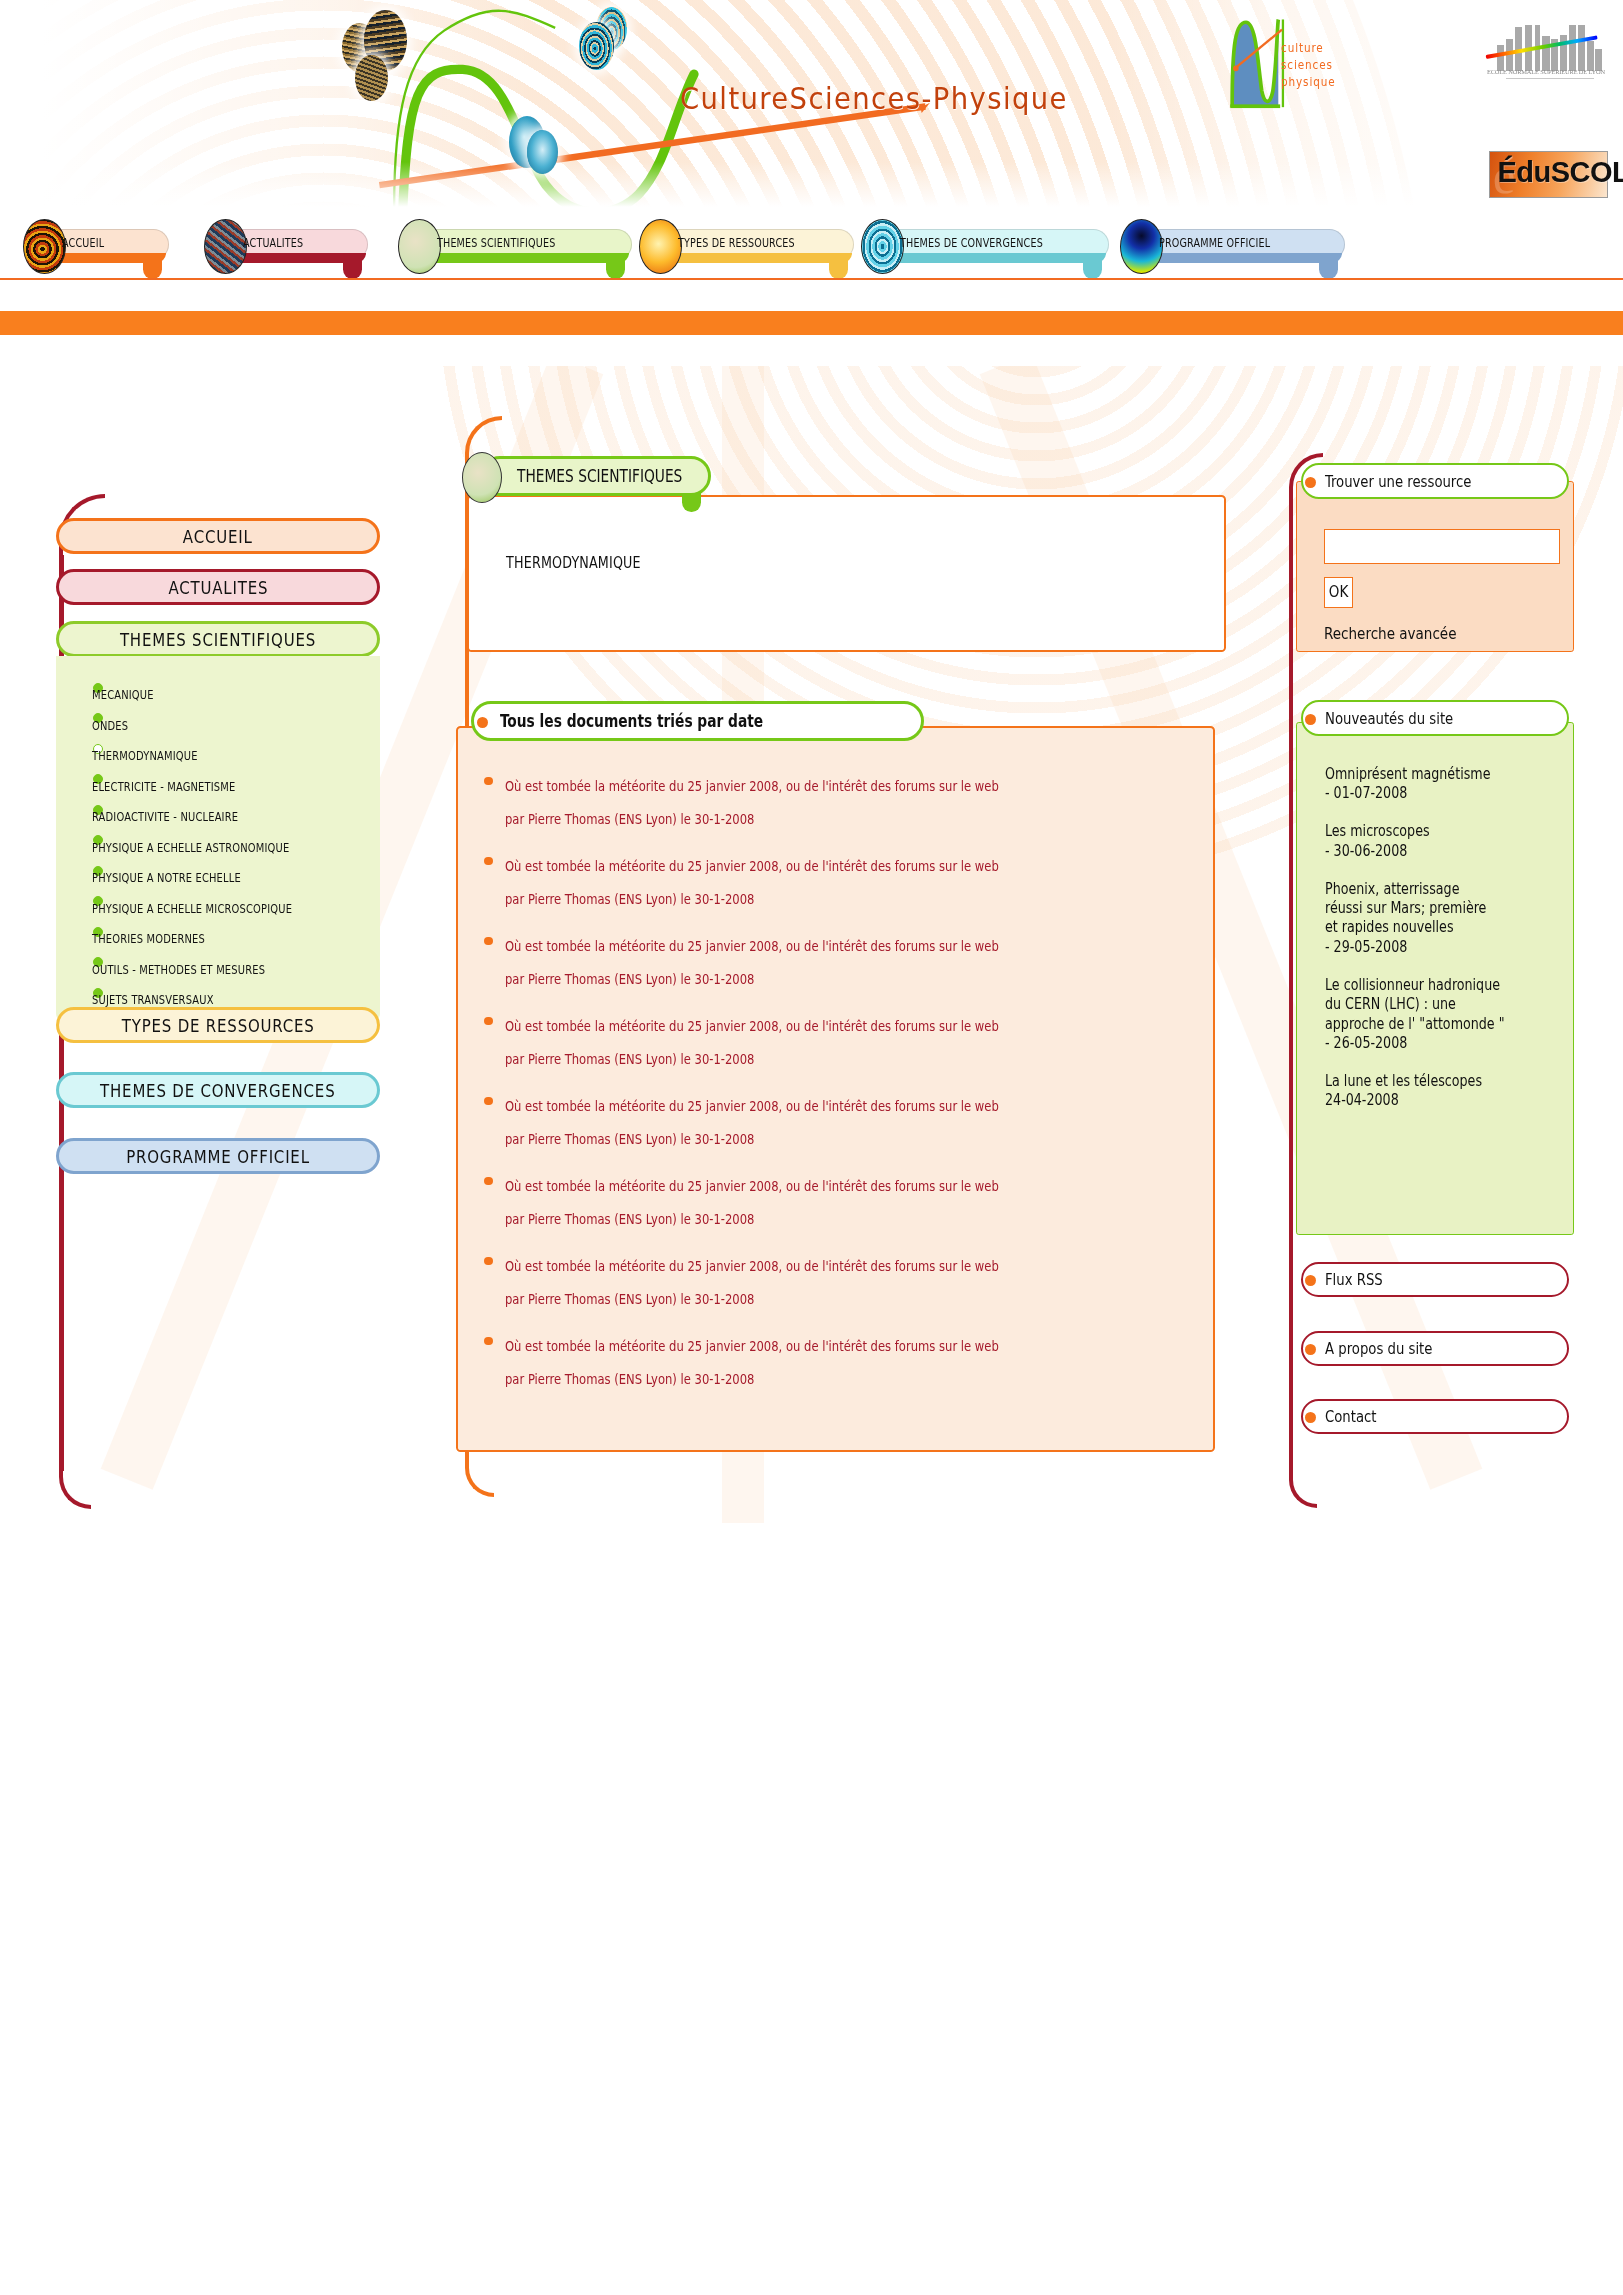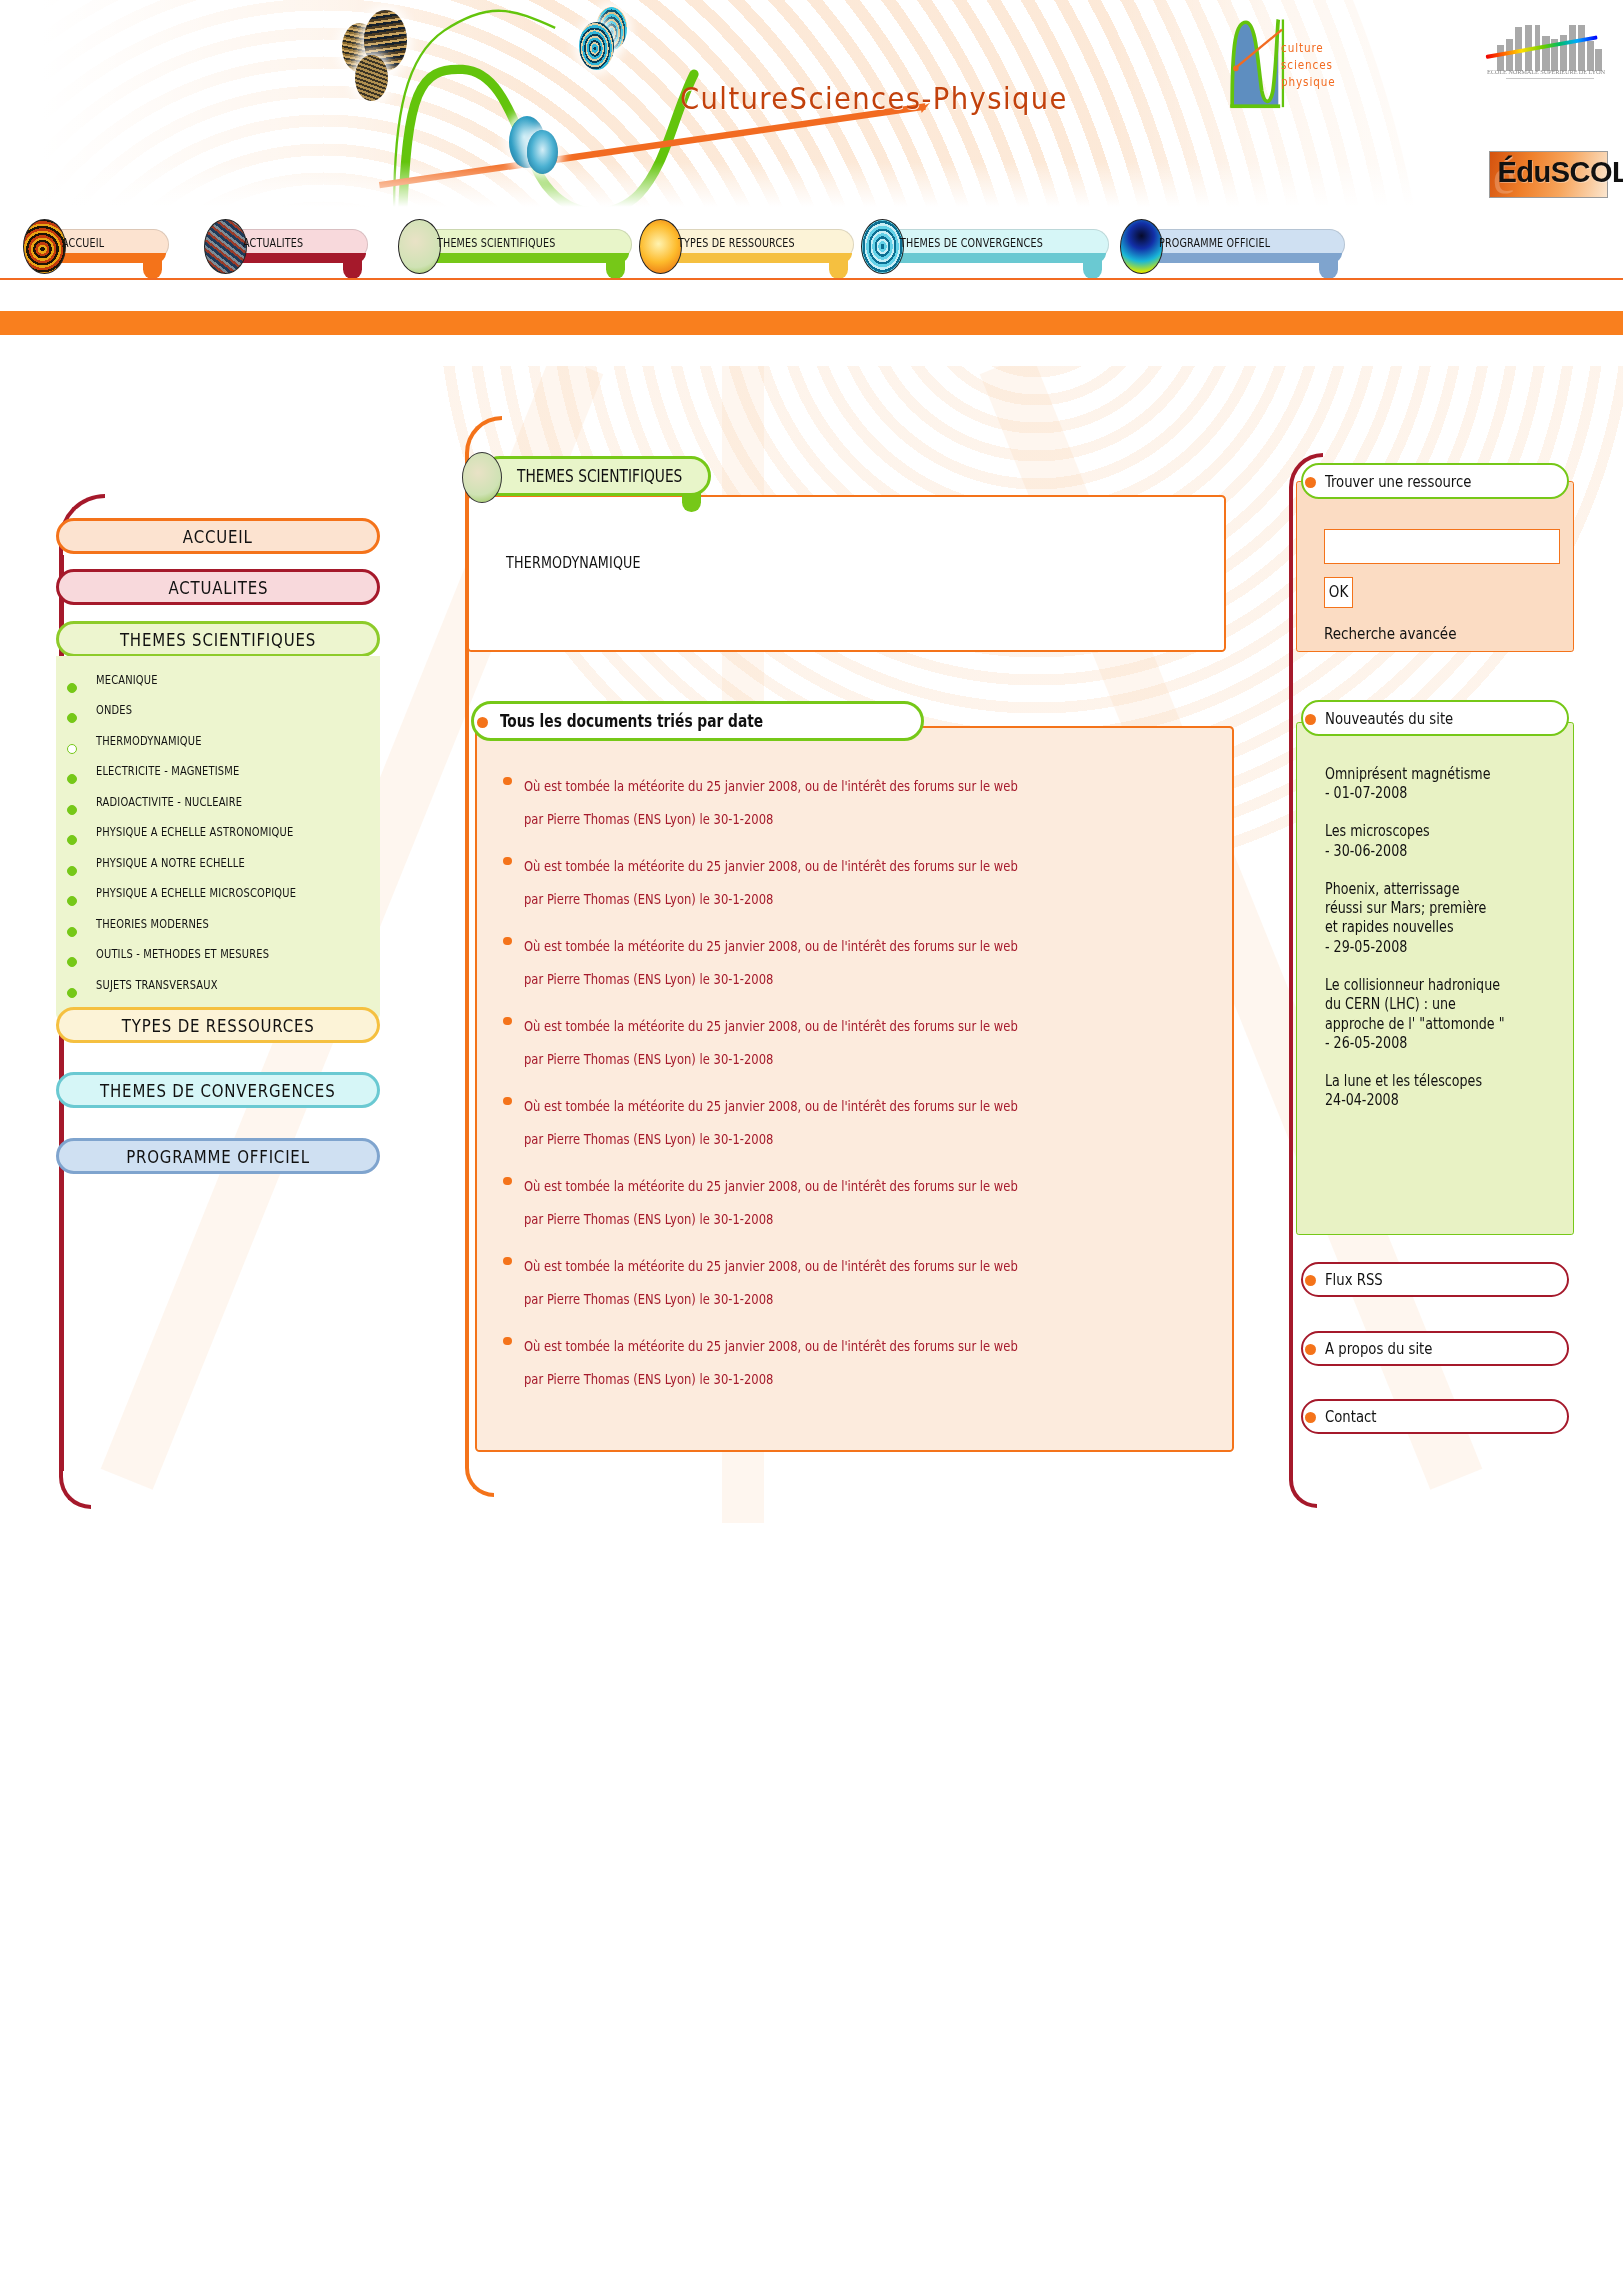--- a/index.html
+++ b/index.html
@@ -166,21 +166,21 @@
   .sbtn span {
     font-family: "DejaVu Sans Condensed","Liberation Sans", sans-serif;
     font-size: 18.5px; letter-spacing: 0.9px; color:#111; white-space:nowrap;
     transform: scaleX(0.9);
   }
   .subpanel {
     position:absolute; left: 0px; width: 324px; background:#EDF5CF;
     border-radius: 0 0 7.4px 7.4px;
   }
   .subitem {
-    position:relative; height: 30.5px; display:flex; align-items:flex-start; padding-left: 40px;
+    position:relative; height: 30.5px; display:flex; align-items:flex-end; padding-left: 10px; margin-left: 26px;
   }
   .subitem .dot {
     position:absolute; left: 11px; top: 11px; width: 10.2px; height: 10.2px; border-radius:50%;
     background:#76C818; border:1.4px solid #76C818;
   }
   .subitem.current .dot { background:#ffffff; }
   .subitem label {
     font-family: "DejaVu Sans Condensed","Liberation Sans", sans-serif;
     font-size: 12.5px; color:#111; letter-spacing:0.2px; white-space:nowrap;
     transform: scaleX(0.88); transform-origin:left center;
@@ -538,21 +538,21 @@
 
   <div class="tabcap" style="left:480px; top:456px; width:231px; background:#E8F5C9;">
     <div class="capknob"></div>
     <div style="position:absolute; left:-21px; top:-7.4px; width:40px; height:51px; border-radius:50%;
                 border:0.9px solid #333;
                 background: radial-gradient(circle at 40% 40%, #e9e2c6 0%, #cfe2b4 60%, #8fc04b 100%);"></div>
     <span style="margin-left:34px;">THEMES SCIENTIFIQUES</span>
     <div style="position:absolute; left:199px; top:34px; width:18.5px; height:19.4px; border-radius:0 0 50% 50%; background:#76C818;"></div>
   </div>
 
-  <div class="panel" id="docpanel" style="left:475px; top:726px; width:759px; height:726px; padding: 42px 20px 0 14px;">
+  <div class="panel" id="docpanel" style="left:456px; top:726px; width:759px; height:726px; padding: 42px 20px 0 14px;">
     <ul class="doclist">
       <li class="docitem">
         <i class="bul"></i>
         <span class="t">Où est tombée la météorite du 25 janvier 2008, ou de l'intérêt des forums sur le web</span>
         <span class="a">par Pierre Thomas (ENS Lyon) le 30-1-2008</span>
       </li>
       <li class="docitem">
         <i class="bul"></i>
         <span class="t">Où est tombée la météorite du 25 janvier 2008, ou de l'intérêt des forums sur le web</span>
         <span class="a">par Pierre Thomas (ENS Lyon) le 30-1-2008</span>

